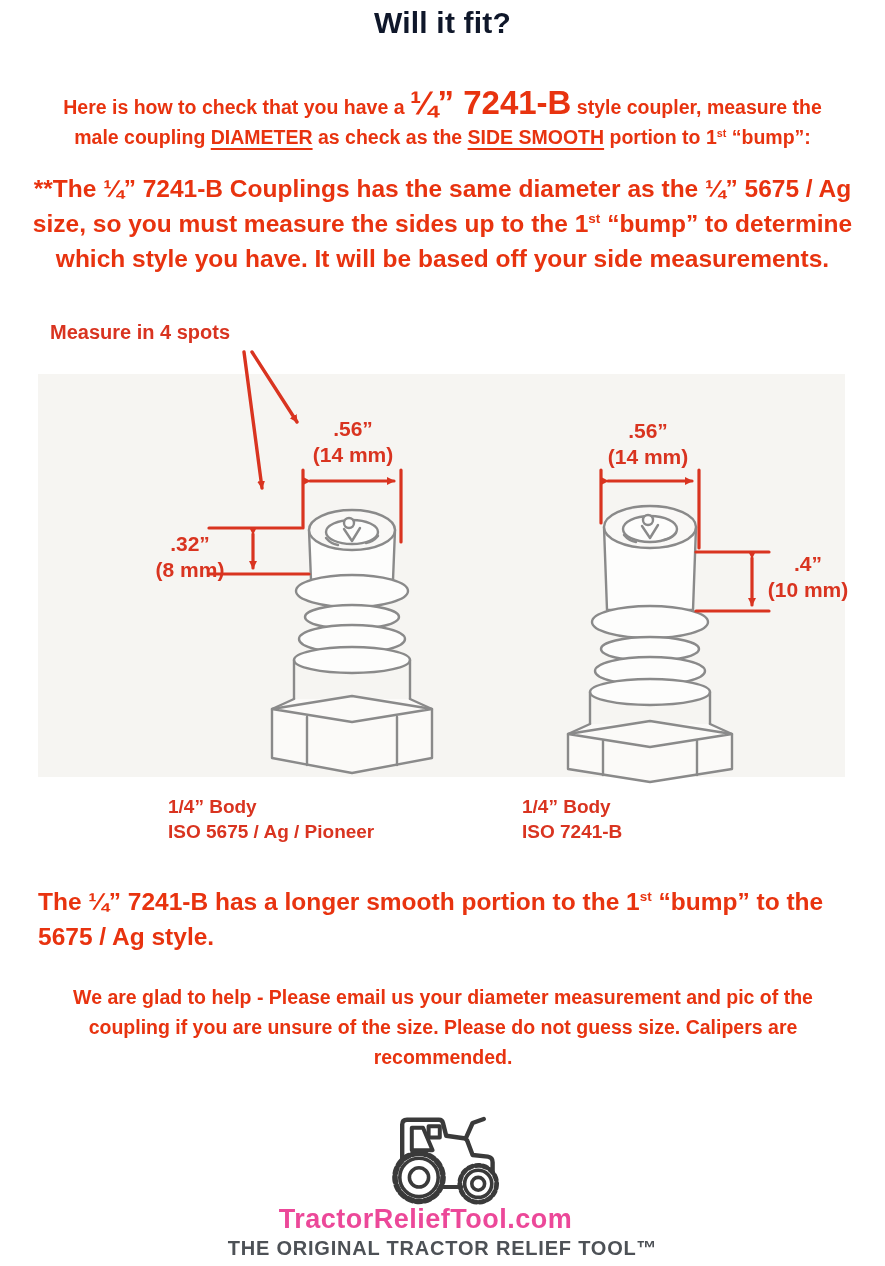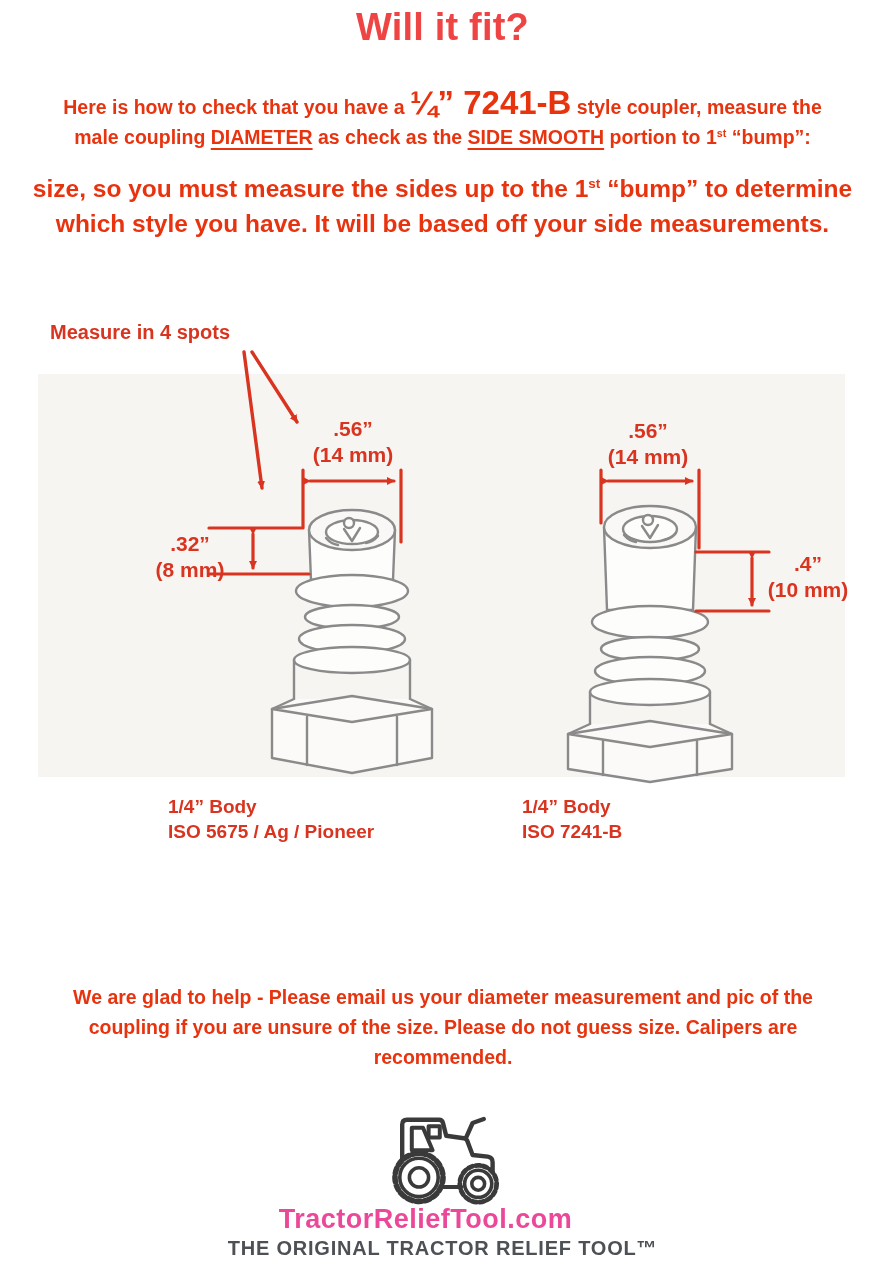--- a/index.html
+++ b/index.html
@@ -3,21 +3,21 @@
 <meta charset="utf-8">
 <style>
   html,body{margin:0;padding:0;background:#ffffff;}
   .canvas{
     position:relative;width:885px;height:1266px;margin:0 auto;
     background:#ffffff;overflow:hidden;
     font-family:"Liberation Sans",sans-serif;
   }
   .title{
     position:absolute;top:6px;left:0;width:885px;margin:0;
-    text-align:center;font-size:38px;font-weight:800;color:#ef4444;
+    text-align:center;font-size:30px;font-weight:800;color:#0f172a;
     letter-spacing:0.2px;
   }
   .p1{position:absolute;top:88px;left:0;width:885px;text-align:center;
       font-size:19.5px;font-weight:700;color:#e8330f;}
   .p1 .line{line-height:30px;}
   .p1 .big{font-size:33px;}
   .u{text-decoration:underline;text-decoration-thickness:2px;text-underline-offset:4px;}
   .sup,sup{font-size:0.55em;vertical-align:super;line-height:0;}
   .p2{position:absolute;top:171px;left:0;width:885px;text-align:center;
       font-size:24.5px;font-weight:700;color:#e8330f;}
@@ -49,20 +49,21 @@
 <div class="canvas">
 
   <h1 class="title">Will it fit?</h1>
 
   <div class="p1">
     <div class="line"><span>Here is how to check that you have a </span><span class="big">¼” 7241-B</span><span> style coupler, measure the</span></div>
     <div class="line"><span>male coupling </span><span class="u">DIAMETER</span><span> as check as the </span><span class="u">SIDE SMOOTH</span><span> portion to 1</span><sup>st</sup><span> “bump”:</span></div>
   </div>
 
   <div class="p2">
+    <div class="line">**The ¼” 7241-B Couplings has the same diameter as the ¼” 5675 / Ag</div>
     <div class="line"><span>size, so you must measure the sides up to the 1</span><sup>st</sup><span> “bump” to determine</span></div>
     <div class="line">which style you have. It will be based off your side measurements.</div>
   </div>
 
   <div class="measure-label">Measure in 4 spots</div>
 
   <div class="photo-bg"></div>
 
   <svg class="diagram-svg" viewBox="0 0 885 470" xmlns="http://www.w3.org/2000/svg">
     <defs>
@@ -151,20 +152,24 @@
 
   <div class="caption" style="left:168px;width:256px;">
     <div>1/4” Body</div>
     <div>ISO 5675 / Ag / Pioneer</div>
   </div>
   <div class="caption" style="left:522px;width:256px;">
     <div>1/4” Body</div>
     <div>ISO 7241-B</div>
   </div>
 
+  <div class="p3">
+    <div class="line"><span>The ¼” 7241-B has a longer smooth portion to the 1</span><sup>st</sup><span> “bump” to the</span></div>
+    <div class="line">5675 / Ag style.</div>
+  </div>
 
   <div class="p4">
     <div class="line">We are glad to help - Please email us your diameter measurement and pic of the</div>
     <div class="line">coupling if you are unsure of the size. Please do not guess size. Calipers are</div>
     <div class="line">recommended.</div>
   </div>
 
   <svg class="tractor" viewBox="0 0 150 122" xmlns="http://www.w3.org/2000/svg">
     <g stroke="#3a3a3a" fill="none" stroke-linejoin="round" stroke-linecap="round">
       <circle cx="45" cy="84" r="30" stroke-width="7" stroke-dasharray="6.5 4.5"></circle>

